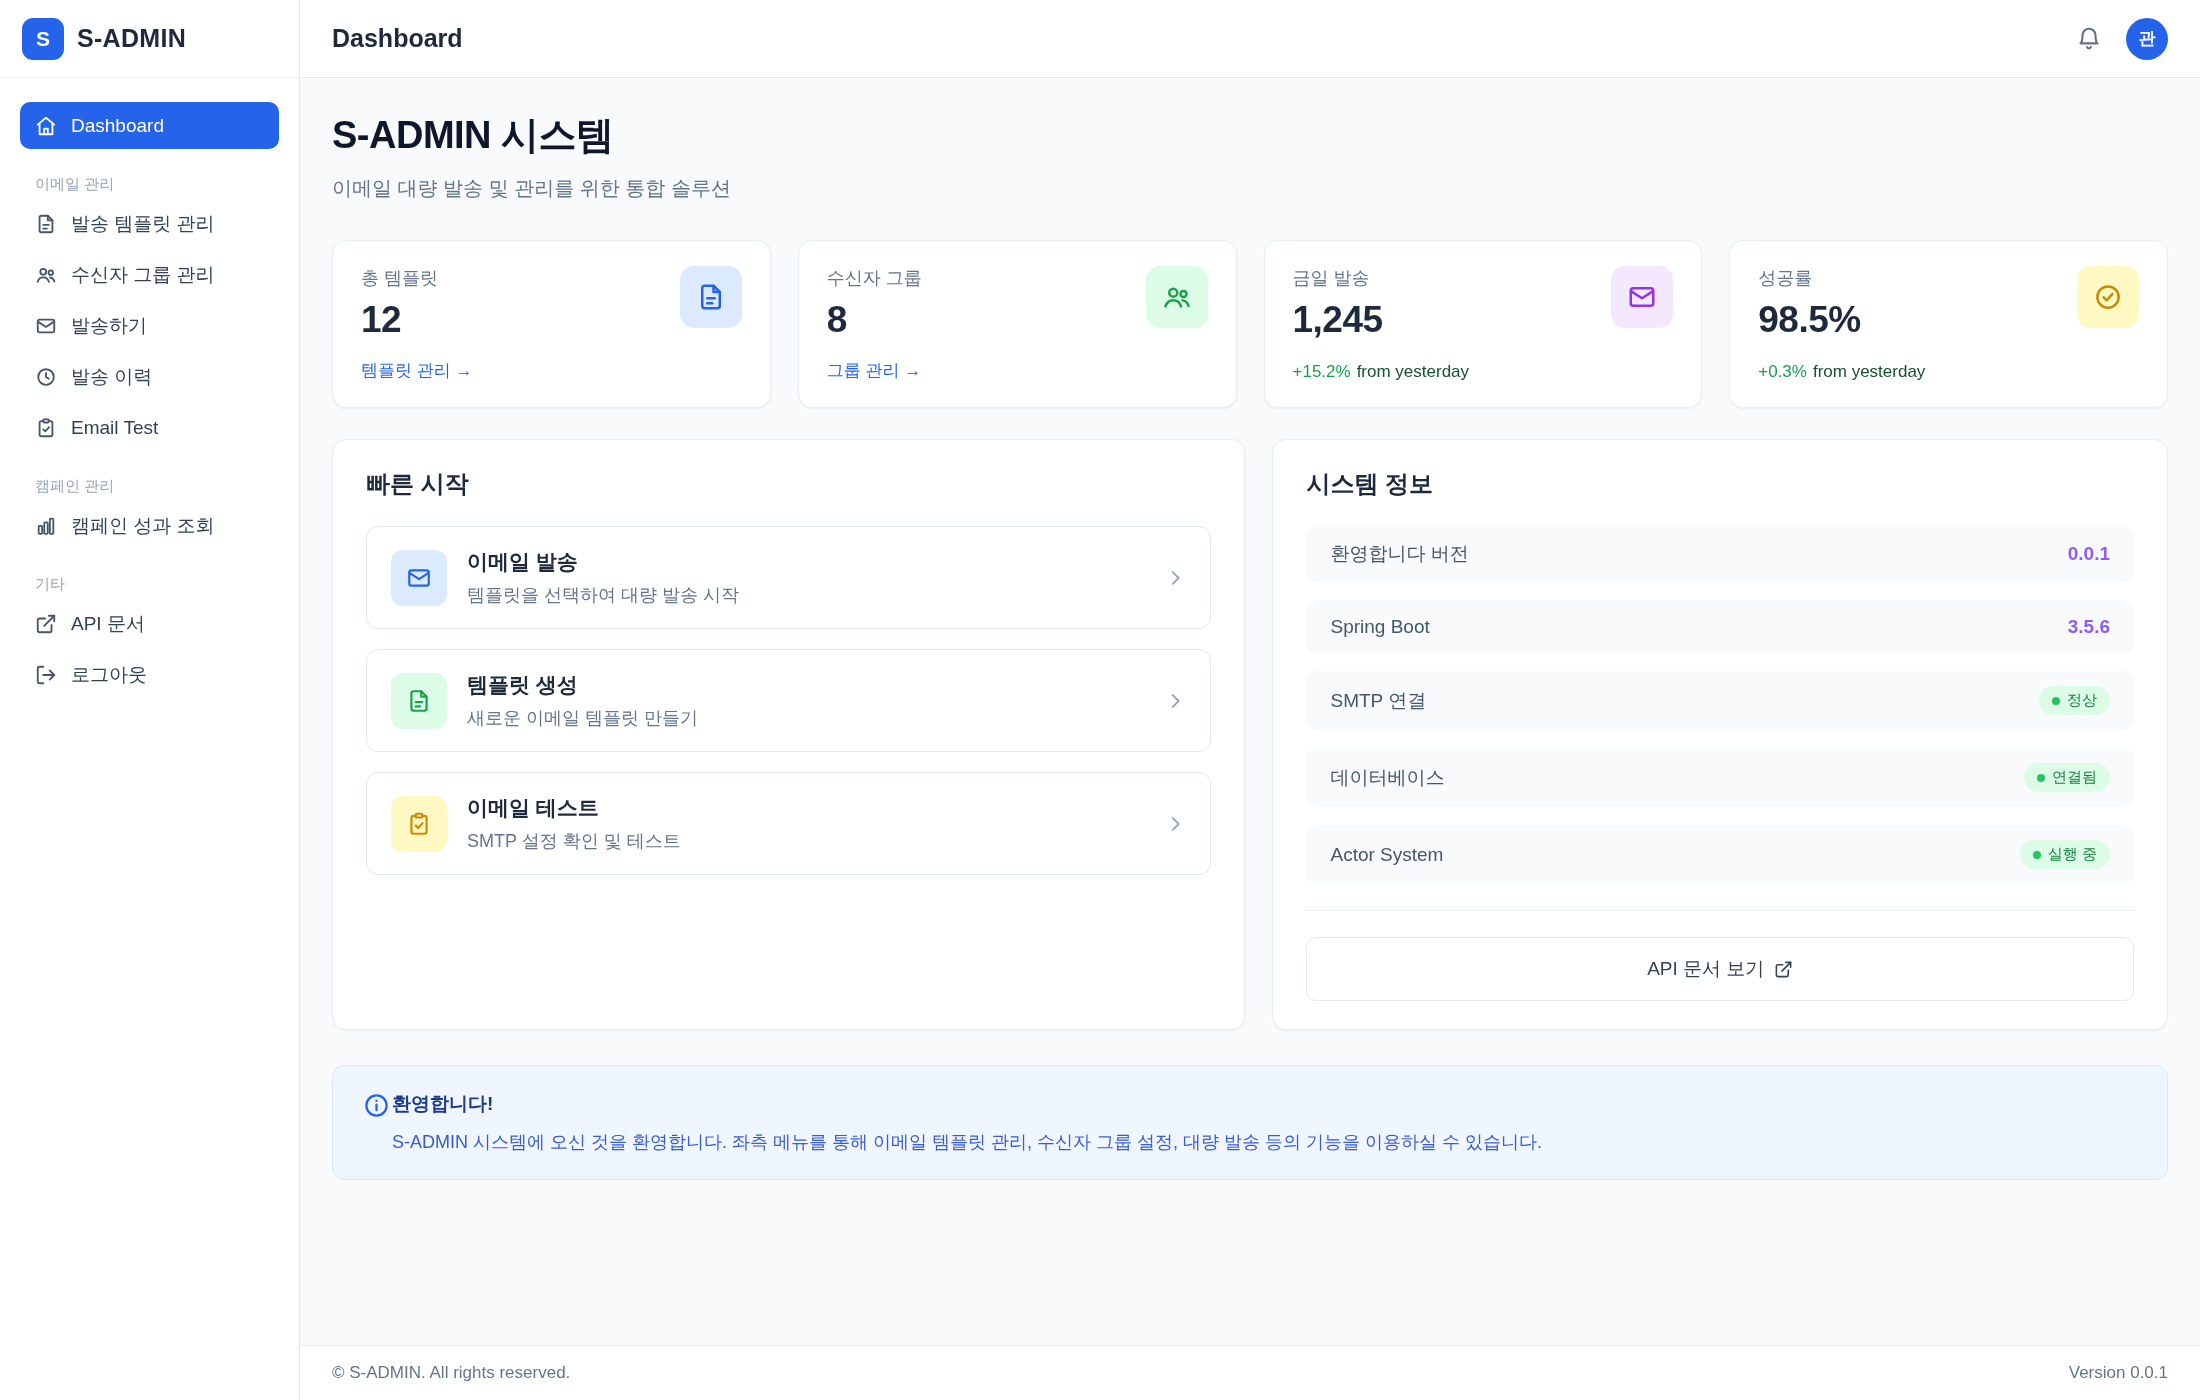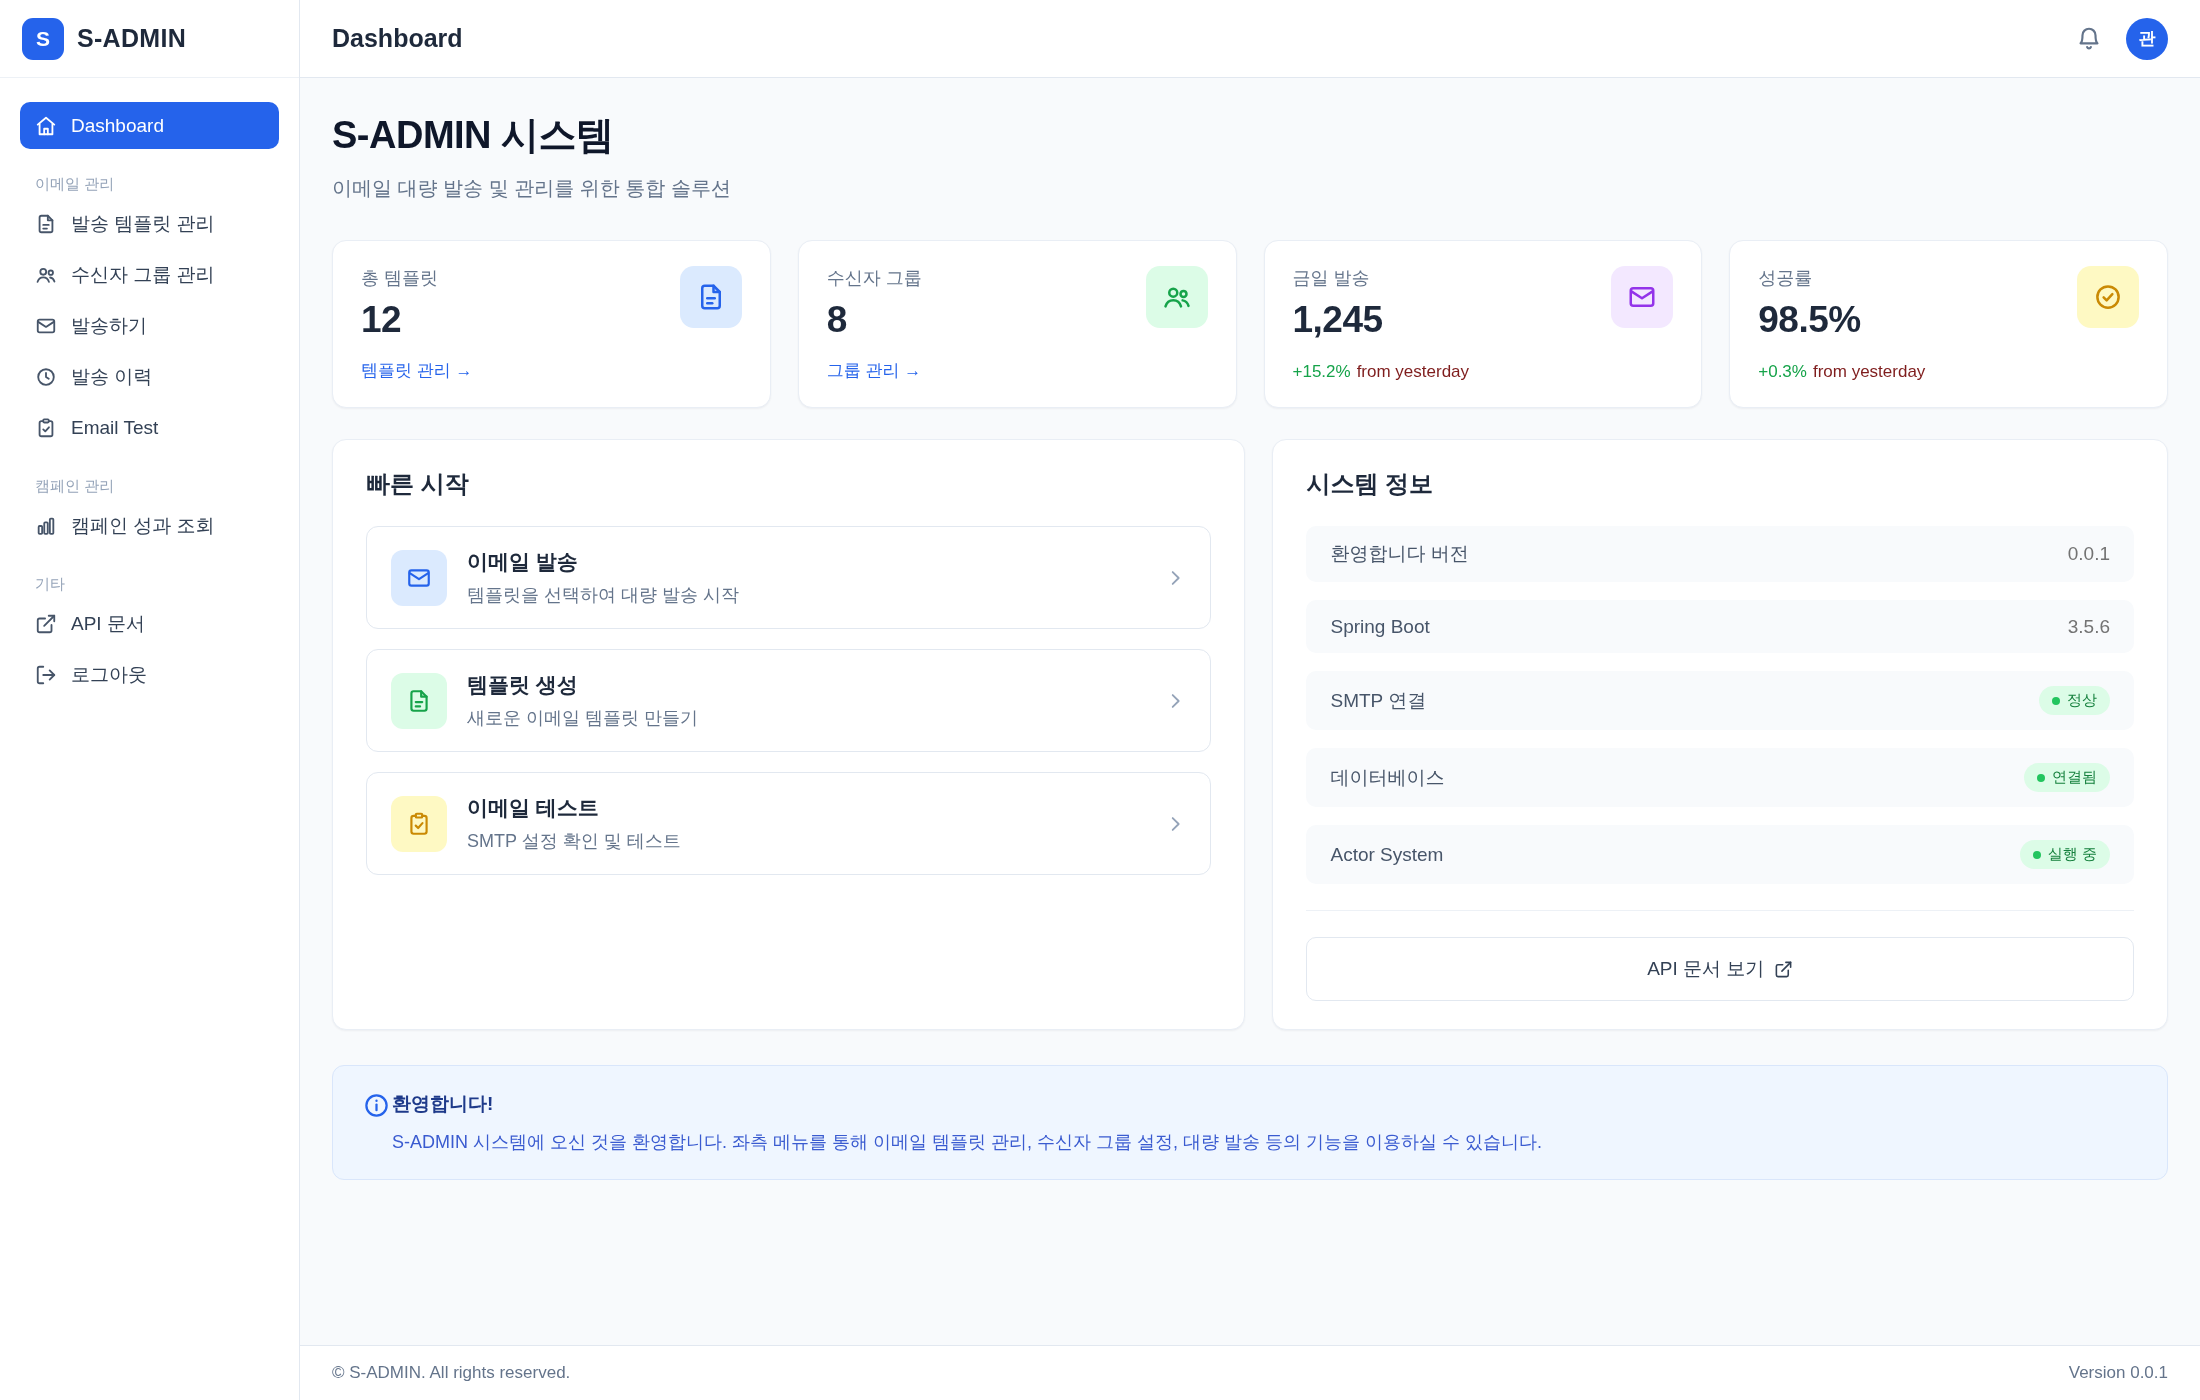--- a/index.html
+++ b/index.html
@@ -40,37 +40,37 @@
   .stat-value { font-size: 37px; font-weight: 700; color: #1e293b; margin-top: 9px; letter-spacing: -0.5px; }
   .icon-box { width: 62px; height: 62px; border-radius: 14px; display: flex; align-items: center; justify-content: center; flex: none; }
   .icon-box.sm { width: 56px; height: 56px; border-radius: 12px; }
   .accent-blue   { background: #dbeafe; color: #2563eb; }
   .accent-green  { background: #dcfce7; color: #16a34a; }
   .accent-purple { background: #f3e8ff; color: #9333ea; }
   .accent-yellow { background: #fef9c3; color: #ca8a04; }
   .stat-link { font-size: 17px; color: #2563eb; text-decoration: none; cursor: pointer; }
   .stat-delta { font-size: 17px; }
   .delta-pct { color: #16a34a; }
-  .delta-note { color: #7f1d1d; margin-left: 6px; }
+  .delta-note { color: #14532d; margin-left: 6px; }
 
   
   .panels { display: grid; grid-template-columns: 1.02fr 1fr; gap: 27px; margin-top: 31px; }
   .panel { background: #fff; border: 1px solid #e9eef5; border-radius: 14px; box-shadow: 0 1px 2px rgba(15,23,42,.05); padding: 28px 33px; }
   .panel-title { font-size: 24px; font-weight: 700; color: #1e293b; }
 
   .qs-item { display: flex; align-items: center; gap: 20px; border: 1px solid #e2e8f0; border-radius: 12px; padding: 21px 24px; margin-top: 20px; cursor: pointer; background: #fff; }
   .qs-item:first-of-type { margin-top: 26px; }
   .qs-title { font-size: 21px; font-weight: 600; color: #1e293b; }
   .qs-desc { font-size: 18px; color: #64748b; margin-top: 7px; }
   .qs-chevron { margin-left: auto; color: #94a3b8; display: flex; }
 
   .sys-row { background: #f8fafc; border-radius: 10px; padding: 15px 24px; margin-top: 18px; display: flex; align-items: center; justify-content: space-between; min-height: 53px; }
   .sys-row:first-of-type { margin-top: 26px; }
   .sys-label { font-size: 19px; color: #475569; }
-  .sys-value { font-size: 19px; font-weight: 400; color: #737373; }
+  .sys-value { font-size: 19px; font-weight: 700; color: #8b5cf6; }
   .badge { display: inline-flex; align-items: center; gap: 7px; background: #dcfce7; color: #15803d; border-radius: 999px; padding: 5px 13px; font-size: 15px; }
   .badge .dot { width: 8px; height: 8px; border-radius: 50%; background: #22c55e; }
   .sys-divider { border-top: 1px solid #edf1f6; margin-top: 26px; }
   .api-btn { margin-top: 26px; width: 100%; height: 64px; background: #fff; border: 1px solid #e2e8f0; border-radius: 10px; font-size: 19px; color: #334155; font-family: inherit; display: flex; align-items: center; justify-content: center; gap: 10px; cursor: pointer; }
 
   
   .welcome { margin-top: 35px; background: #eff6ff; border: 1px solid #d9e6fb; border-radius: 12px; padding: 25px 30px; display: flex; gap: 2px; }
   .welcome-icon { color: #2563eb; flex: none; margin-top: 1px; display: flex; }
   .welcome-title { font-size: 19px; font-weight: 700; color: #1e3a8a; }
   .welcome-body { font-size: 18px; color: #3a5bd0; margin-top: 13px; }

